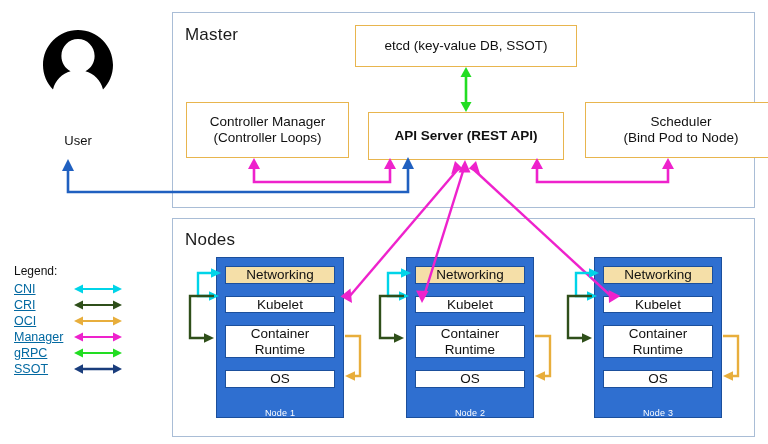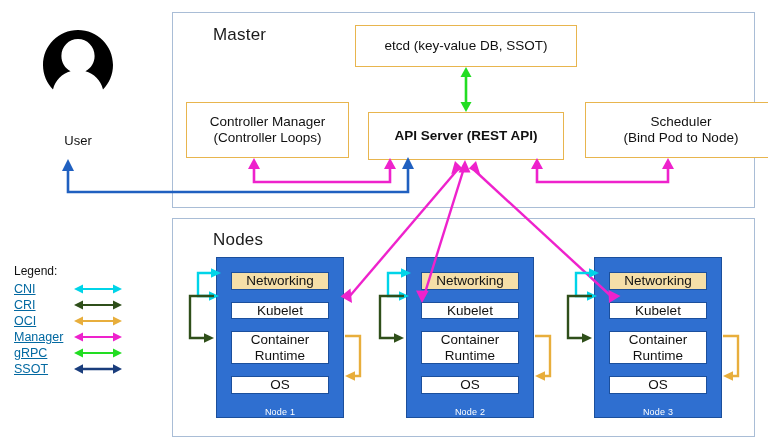--- a/index.html
+++ b/index.html
@@ -23,21 +23,20 @@
     background: #ffffff;
     border: 1px solid #a9bdd6;
     box-sizing: border-box;
   }
   .group-title {
     position: absolute;
     font-size: 17px;
     color: #1b1b1b;
     letter-spacing: .2px;
     white-space: nowrap;
-    margin-left: 28px;
   }
 
   
   .master-box {
     position: absolute;
     background: #ffffff;
     border: 1.5px solid #e8b54e;
     box-sizing: border-box;
     display: flex;
     flex-direction: column;
@@ -50,21 +49,21 @@
     padding: 14px 4px;
   }
   .master-box span { display: block; white-space: nowrap; }
 
   
   .node {
     position: absolute;
     background: #2f6fd0;
     border: 1.5px solid #1b4f9c;
     box-sizing: border-box;
-    padding: 14px;
+    padding: 8px;
     display: flex;
     flex-direction: column;
     gap: 12px;
   }
   .node-layer {
     background: #ffffff;
     border: 1px solid #1b4f9c;
     box-sizing: border-box;
     display: flex;
     align-items: center;
@@ -72,21 +71,21 @@
     text-align: center;
     font-size: 13.5px;
     color: #111111;
     line-height: 1.15;
   }
   .node-layer.networking {
     background: #f5dfa8;
   }
   .node-layer.tall { flex-direction: column; }
   .node-name {
-    margin-top: 1px;
+    margin-top: 8px;
     text-align: center;
     color: #ffffff;
     font-size: 9px;
     letter-spacing: .2px;
     padding-bottom: 2px;
   }
 
   
   .user-label {
     position: absolute;

